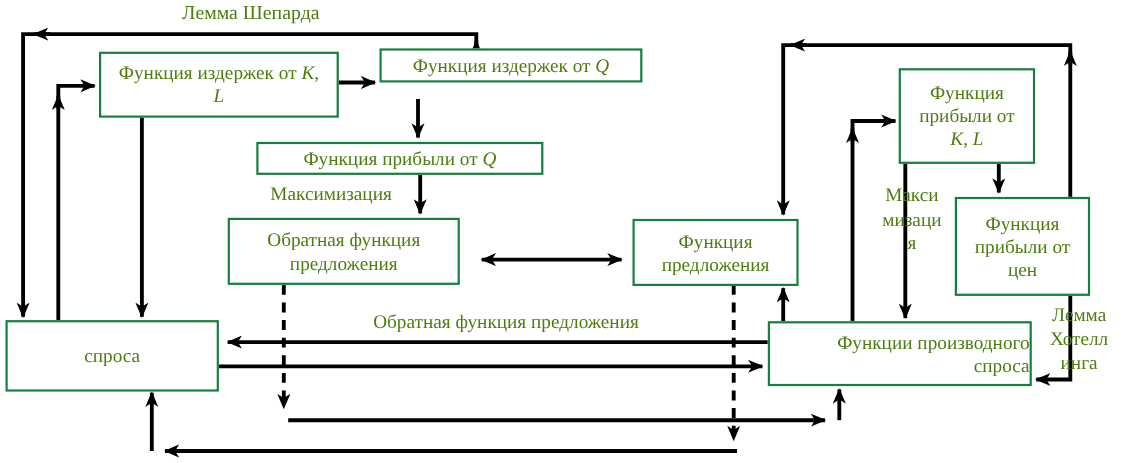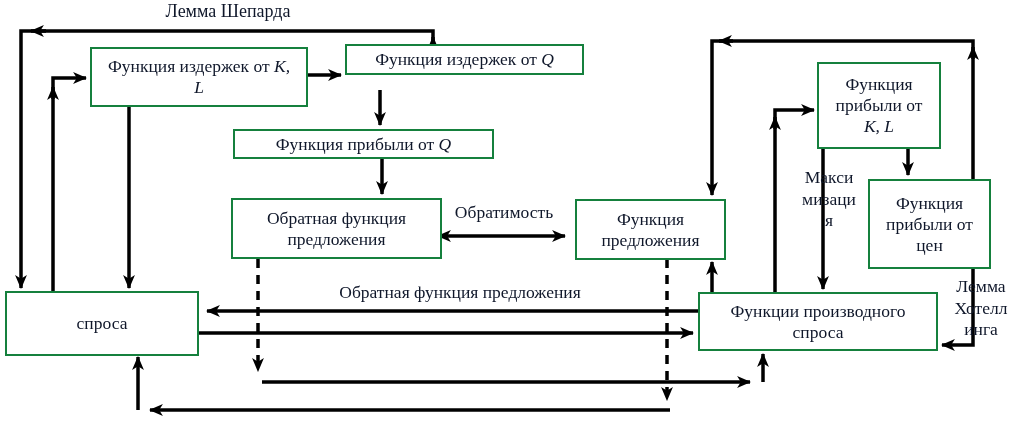--- a/index.html
+++ b/index.html
@@ -1,18 +1,18 @@
 <!DOCTYPE html>
 <html><head>
 <meta charset="utf-8">
 <style>
   html,body{margin:0;padding:0;background:#fff;}
   #stage{
     position:relative;width:1024px;height:421px;background:#ffffff;
-    font-family:"Liberation Serif","DejaVu Serif",serif;color:#0f172a;overflow:hidden;
+    font-family:"Liberation Serif","DejaVu Serif",serif;color:#4d7c0f;overflow:hidden;
   }
   #connectors{position:absolute;left:0;top:0;z-index:1;}
   .box{
     position:absolute;box-sizing:border-box;border:2px solid #15803d;background:#fff;
     display:flex;flex-direction:column;justify-content:center;align-items:center;
     text-align:center;font-size:17.5px;line-height:21px;z-index:2;
   }
   .lbl{
     position:absolute;z-index:3;text-align:center;font-size:17.5px;line-height:20.5px;
     background:transparent;
@@ -104,21 +104,21 @@
   </div>
 
   <div class="box" style="left:345px;top:44px;width:239px;height:31px;">
     <div><span>Функция издержек от </span><span class="v">Q</span></div>
   </div>
 
   <div class="box" style="left:233px;top:129px;width:261px;height:30px;">
     <div><span>Функция прибыли от </span><span class="v">Q</span></div>
   </div>
 
-  <div class="box" style="left:231px;top:198px;width:211px;height:61px;">
+  <div class="box" style="left:207px;top:198px;width:211px;height:61px;">
     <div>Обратная функция</div>
     <div>предложения</div>
   </div>
 
   <div class="box" style="left:575px;top:199px;width:151px;height:61px;">
     <div>Функция</div>
     <div>предложения</div>
   </div>
 
   <div class="box" style="left:5px;top:291px;width:194px;height:65px;">
@@ -130,31 +130,31 @@
     <div>прибыли от</div>
     <div class="v">K, L</div>
   </div>
 
   <div class="box" style="left:868px;top:179px;width:123px;height:90px;">
     <div>Функция</div>
     <div>прибыли от</div>
     <div>цен</div>
   </div>
 
-  <div class="box" style="left:698px;top:292px;width:240px;height:59px;">
+  <div class="box" style="left:698px;top:292px;width:240px;height:59px;align-items:flex-end;">
     <div>Функции производного</div>
     <div>спроса</div>
   </div>
 
 
+  <div class="lbl" style="left:231px;top:166px;width:140px;">Максимизация</div>
 
   <div class="lbl" style="left:795px;top:167px;width:68px;line-height:21.5px;">
     <div>Макси</div>
     <div>мизаци</div>
     <div>я</div>
   </div>
 
-  <div class="lbl" style="left:440px;top:202px;width:128px;">Обратимость</div>
 
   <div class="lbl" style="left:320px;top:282px;width:280px;">Обратная функция предложения</div>
 
 
 </div>
 
 </body></html>

